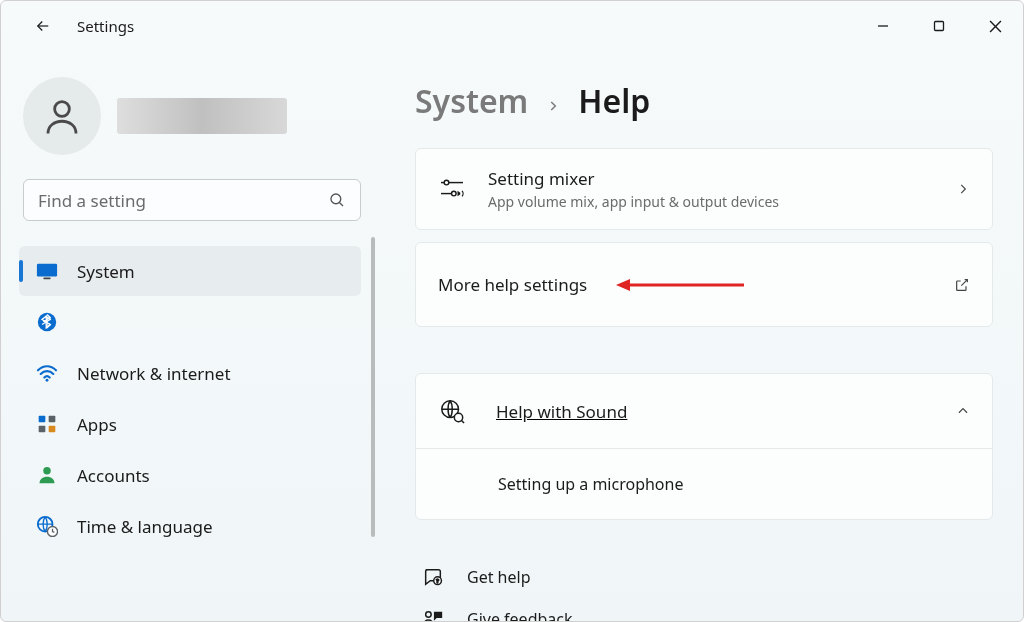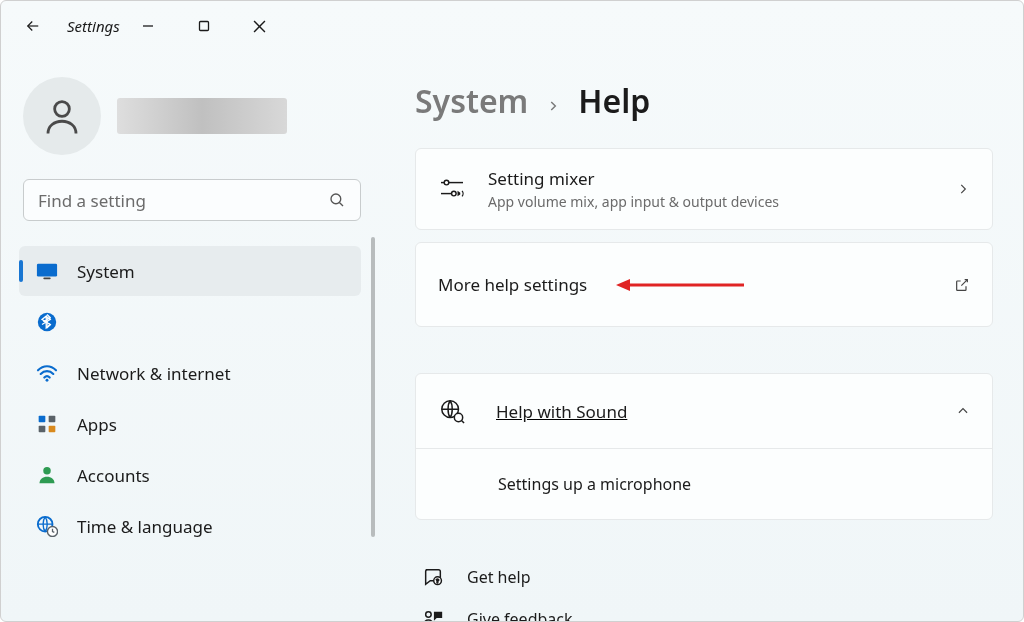--- a/index.html
+++ b/index.html
@@ -1,20 +1,20 @@
 <!DOCTYPE html>
 <html><head>
 <meta charset="utf-8">
 <style>
   * { box-sizing: border-box; margin: 0; padding: 0; font-family: "Segoe UI", system-ui, -apple-system, sans-serif; }
   html, body { width: 1024px; height: 622px; overflow: hidden; background: #fff; }
   .window { width: 1024px; height: 622px; background: linear-gradient(180deg, #f6fafb 0%, #f0f6f8 100%); position: relative; border: 1px solid #d0d0d0; border-radius: 6px; }
 
   
-  .titlebar { height: 50px; display: flex; align-items: center; justify-content: flex-start; padding-left: 22px; font-style: italic; }
+  .titlebar { height: 50px; display: flex; align-items: center; justify-content: space-between; padding-left: 32px; }
   .titlebar-left { display: flex; align-items: center; gap: 24px; }
   .back-btn { width: 20px; height: 20px; display: flex; align-items: center; justify-content: center; cursor: pointer; color: #1b1b1b; }
   .app-title { font-size: 15px; color: #1b1b1b; font-weight: 400; }
   .win-controls { display: flex; height: 100%; align-items: center; }
   .win-btn { width: 56px; height: 40px; display: flex; align-items: center; justify-content: center; color: #1b1b1b; cursor: pointer; }
 
   
   .body { display: flex; height: calc(100% - 50px); }
 
   
@@ -256,21 +256,21 @@
                 </svg>
             </span>
             <div class="card-title" style="flex:1">Help with Sound</div>
             <span class="card-chevron">
               <svg width="14" height="14" viewBox="0 0 24 24" fill="none" stroke="currentColor" stroke-width="2">
                   <path d="M5 15l7-7 7 7"></path>
                 </svg>
             </span>
           </div>
           <div class="help-body-row">
-            <div class="help-link">Settings up a microphone</div>
+            <div class="help-link">Setting up a microphone</div>
           </div>
         </div>
       </div>
 
       <div class="footer-links">
         <div class="footer-link">
           <span class="card-icon">
             <svg width="22" height="22" viewBox="0 0 24 24" fill="none" stroke="#1b1b1b" stroke-width="1.6">
                 <path d="M4 4h14a2 2 0 0 1 2 2v8a2 2 0 0 1-2 2H9l-5 4V6a2 2 0 0 1 2-2z"></path>
                 <circle cx="17" cy="16" r="4.2" fill="#fff"></circle>

